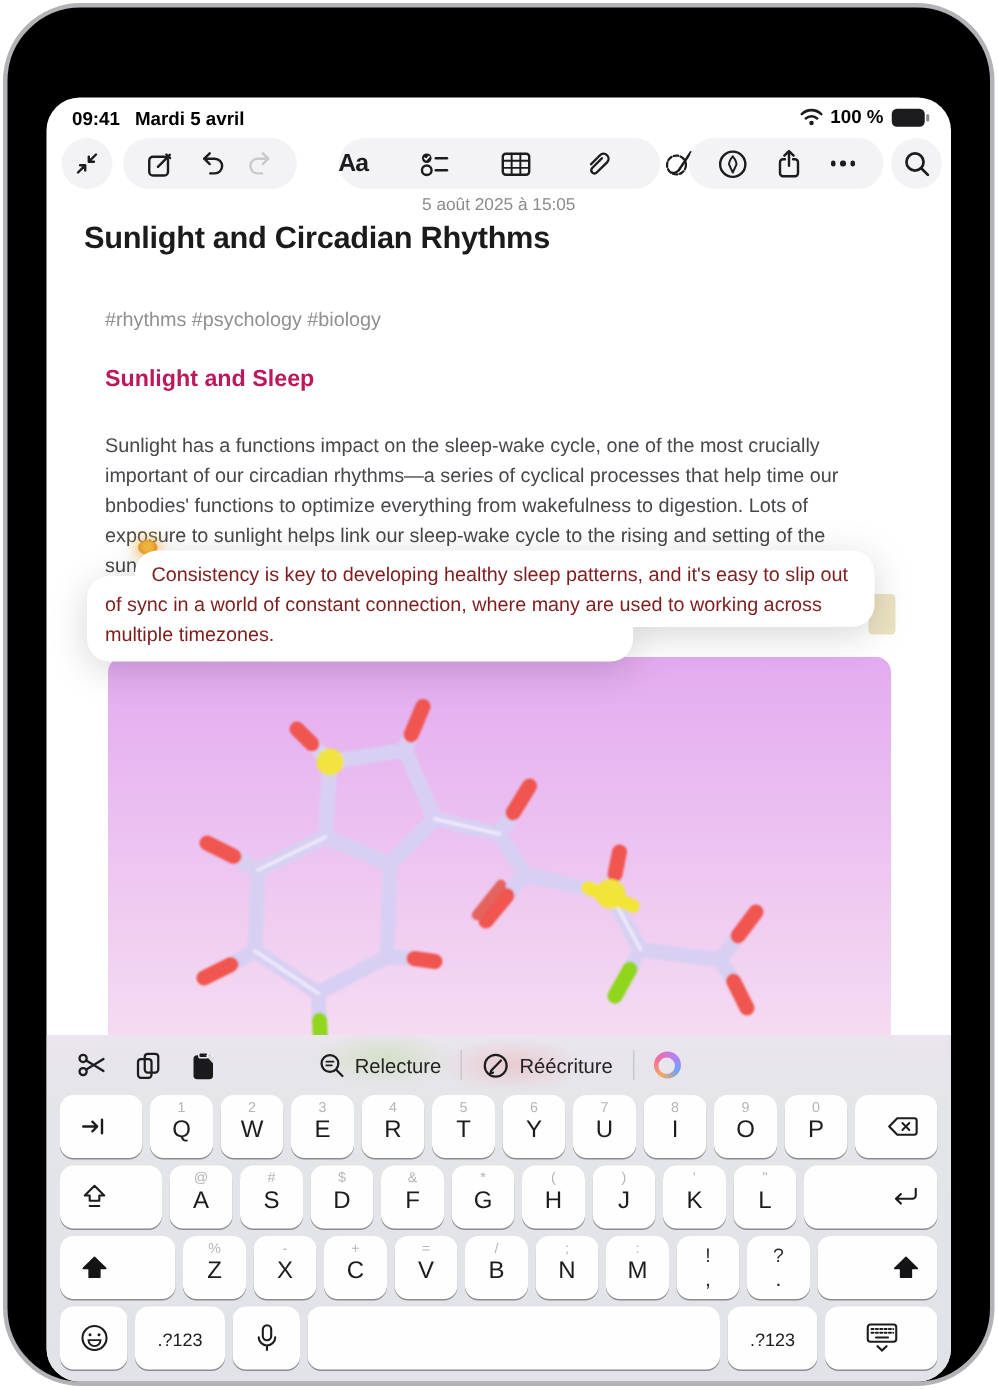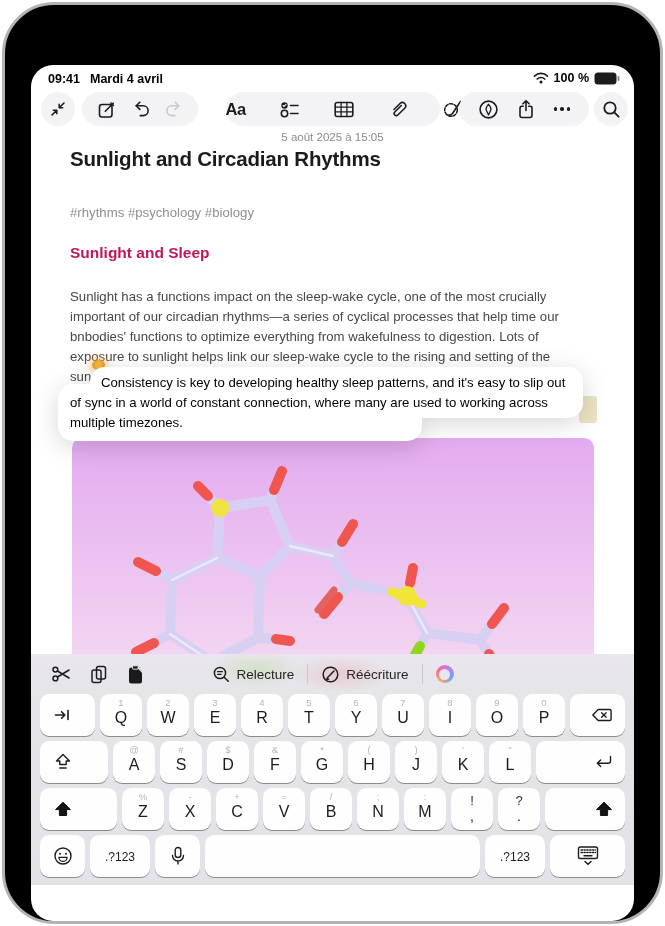--- a/index.html
+++ b/index.html
@@ -28,46 +28,46 @@
   .tb-pill-right{position:absolute;right:45px;width:130px;}
   .tb-search{position:absolute;right:6px;}
   .tbi{display:flex;align-items:center;justify-content:center;}
   .aa-label{font-size:16.5px;font-weight:600;color:#1c1c1e;letter-spacing:-0.5px;}
   .dots{display:flex;gap:3px;}
   .dots i{width:3.6px;height:3.6px;border-radius:50%;background:#1c1c1e;}
 
   
   .timestamp{position:absolute;top:66px;left:0;right:0;text-align:center;
              font-size:11.5px;color:#8a8a8f;}
-  .note-title{position:absolute;left:39px;top:82px;font-size:20.5px;font-weight:700;
+  .note-title{position:absolute;left:25px;top:82px;font-size:20.5px;font-weight:700;
               color:#1b1b1d;letter-spacing:-0.2px;}
   .note-tags{position:absolute;left:39px;top:140px;font-size:13.2px;color:#8f8f94;}
   .note-h2{position:absolute;left:39px;top:179px;font-size:15.5px;font-weight:700;color:#be185d;}
   .note-body{position:absolute;left:39px;top:222px;font-size:13.2px;color:#47474c;
              line-height:20px;z-index:1;}
   .nline{white-space:nowrap;}
 
   
   .glow-dot{position:absolute;left:61px;top:295px;width:13px;height:10px;border-radius:50%;
             background:radial-gradient(circle,#f6b93d 30%,#e89a2e 70%);
             box-shadow:0 0 7px 3px rgba(242,180,70,.55);z-index:2;}
   .tan-chip{position:absolute;left:548px;top:331px;width:18px;height:27px;background:#ece3c2;
             border-radius:3px;z-index:3;}
   .popup-wrap{position:absolute;left:0;top:0;z-index:4;filter:drop-shadow(0 5px 12px rgba(0,0,0,0.16));}
   .pp-a{position:absolute;left:59px;top:302px;width:493px;height:51px;background:#fff;border-radius:15px;}
   .pp-b{position:absolute;left:27px;top:319px;width:364px;height:57px;background:#fff;border-radius:15px;}
-  .popup-text{position:absolute;z-index:5;font-size:13.2px;color:#000000;white-space:nowrap;}
+  .popup-text{position:absolute;z-index:5;font-size:13.2px;color:#7f1d1d;white-space:nowrap;}
   .ppl1{left:70px;top:310px;} .ppl2{left:39px;top:330px;} .ppl3{left:39px;top:350px;}
 
   
   .molecule{position:absolute;left:41px;top:373px;width:522px;height:262px;z-index:1;
             border-radius:10px 10px 0 0;overflow:hidden;}
 
   
-  .keyboard{position:absolute;left:0;top:589px;width:603px;height:231px;z-index:10;
+  .keyboard{position:absolute;left:0;top:625px;width:603px;height:231px;z-index:10;
      background:
        radial-gradient(70px 26px at 225px 16px, rgba(140,205,70,0.22), transparent 70%),
        radial-gradient(70px 26px at 310px 20px, rgba(240,110,110,0.22), transparent 70%),
        linear-gradient(180deg,#eae5ee 0px,#e4e5e9 46px,#e2e3e8 100%);}
   .kb-toolbar{position:relative;height:40px;}
   .wt-left{position:absolute;left:20px;top:0;height:40px;display:flex;align-items:center;gap:17px;}
   .wt-center{position:absolute;left:50%;top:0;height:40px;transform:translateX(-50%);
              display:flex;align-items:center;gap:13px;}
   .wt-item{display:flex;align-items:center;gap:6px;font-size:13.5px;color:#242426;}
   .wt-div{width:1px;height:20px;background:#c8c8cd;}
@@ -98,21 +98,21 @@
 </style>
 </head>
 <body>
 
 <div class="page">
   <div class="device"></div>
   <div class="screen">
 
     <div class="statusbar">
       <span class="sb-time">09:41</span>
-      <span class="sb-date">Mardi 4 avril</span>
+      <span class="sb-date">Mardi 5 avril</span>
       <div class="sb-right">
         <span>
           <svg class="ic" width="16" height="12" viewBox="0 0 16 12">
             <path class="st" style="stroke-width:1.7" d="M1.5 4.1 A9.2 9.2 0 0 1 14.5 4.1"></path>
             <path class="st" style="stroke-width:1.7" d="M4.2 7 A5.6 5.6 0 0 1 11.8 7"></path>
             <circle cx="8" cy="10" r="1.5" fill="#1c1c1e"></circle>
           </svg>
         </span>
         <span class="sb-batt-label">100 %</span>
         <span>

